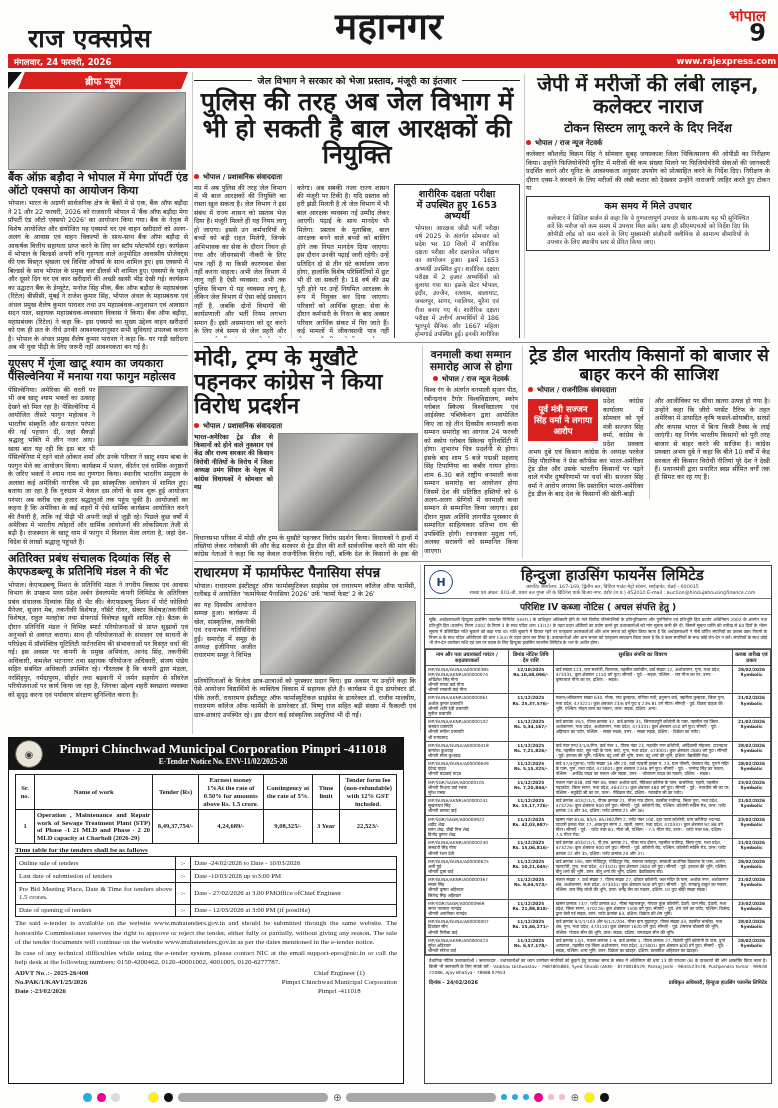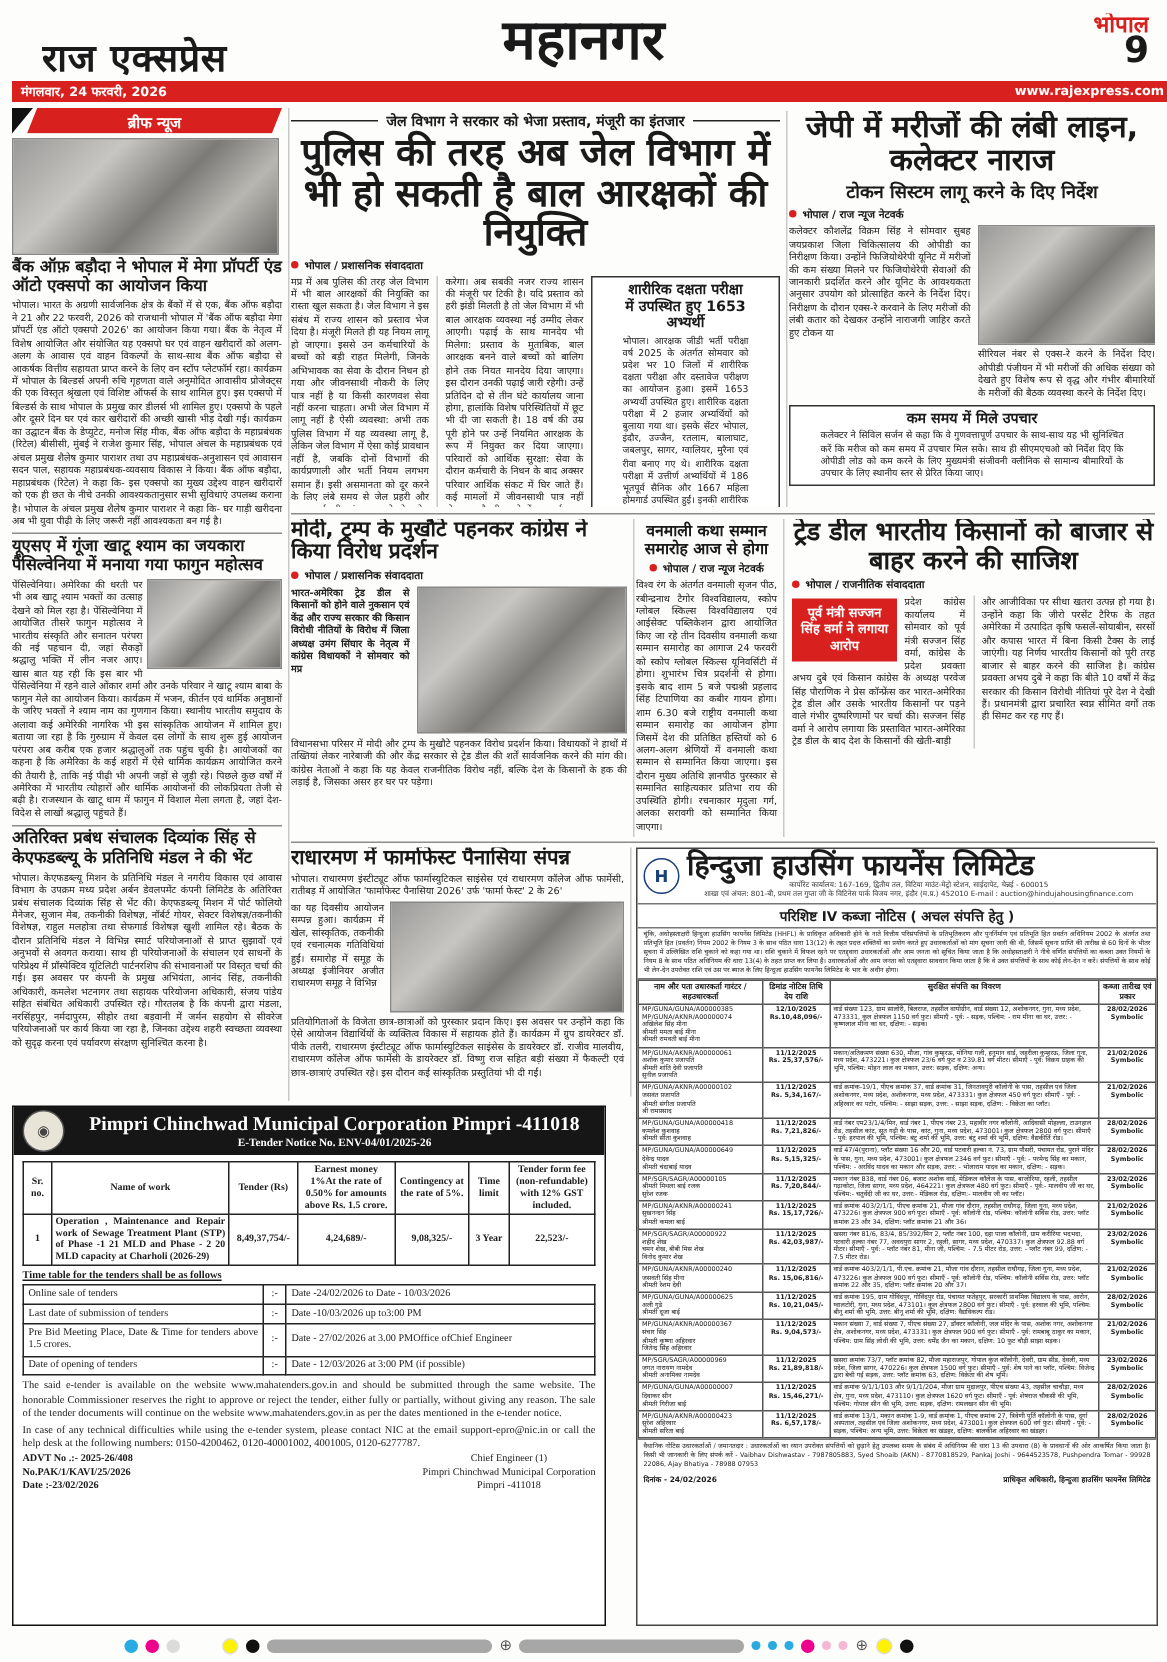--- a/index.html
+++ b/index.html
@@ -34,21 +34,21 @@
   .brief-banner .blk{position:absolute;left:0;top:0;width:0;height:0;border-top:17px solid #111;border-right:14px solid transparent;}
   .brief-banner .red{position:absolute;left:10px;right:0;top:0;bottom:0;background:#d8201e;color:#fff;font-size:10px;font-weight:800;display:flex;align-items:center;justify-content:center;clip-path:polygon(4% 0,100% 0,96% 100%,0 100%);}
   .brief-item{margin-bottom:4px;}
   .brief-photo-sm{float:right;width:88px;height:58px;margin:0 0 2px 3px;}
   
   .claimbox{float:left;width:64px;background:#d8201e;color:#fff;font-size:8.5px;font-weight:800;text-align:center;line-height:1.25;padding:5px 3px;margin:2px 5px 2px 0;}
   
   .ad{border:1.3px solid #444;background:#fff;}
   .ad-head{display:flex;align-items:center;gap:5px;padding:2px 4px;border-bottom:1px solid #777;}
   .ad-logo{width:22px;height:22px;border:1.5px solid #1b3f77;border-radius:50%;display:flex;align-items:center;justify-content:center;font-weight:800;font-size:11px;color:#1b3f77;flex:0 0 auto;}
-  .ad-title{font-size:19px;font-weight:800;line-height:1.05;}
+  .ad-title{font-size:15px;font-weight:800;text-align:center;line-height:1.05;}
   .ad-addr{font-size:4.8px;text-align:center;color:#333;line-height:1.3;}
   .ad-notice{font-size:9px;font-weight:800;text-align:center;border-bottom:1px solid #777;padding:1px 0;}
   .ad-legal{font-size:4.3px;line-height:1.35;text-align:justify;padding:2px 4px;color:#222;border-bottom:1px solid #777;}
   table.adtab{border-collapse:collapse;width:100%;font-size:4.3px;line-height:1.2;}
   table.adtab th,table.adtab td{border:0.7px solid #555;padding:1px 2px;vertical-align:top;text-align:left;}
   table.adtab th{font-size:5.2px;font-weight:800;text-align:center;}
   table.adtab td.c{text-align:center;font-weight:700;}
   .ad-foot{font-size:4.3px;line-height:1.35;text-align:justify;padding:2px 4px;border-top:1px solid #777;}
   .ad-date{display:flex;justify-content:space-between;font-size:5px;font-weight:700;padding:1px 4px 2px;}
   
@@ -135,35 +135,31 @@
 
   <div class="abs" style="left:526px;top:74px;width:244px;height:264px;">
     <div class="headline-lg">जेपी में मरीजों की लंबी लाइन, कलेक्टर नाराज</div>
     <div class="subhead">टोकन सिस्टम लागू करने के दिए निर्देश</div>
     <div class="byline">
       <span class="dot"></span>
       <span>भोपाल / राज न्यूज नेटवर्क</span>
     </div>
     <div style="display:flex;gap:5px;">
       <div class="body-txt" style="flex:1;">कलेक्टर कौशलेंद्र विक्रम सिंह ने सोमवार सुबह जयप्रकाश जिला चिकित्सालय की ओपीडी का निरीक्षण किया। उन्होंने फिजियोथेरेपी यूनिट में मरीजों की कम संख्या मिलने पर फिजियोथेरेपी सेवाओं की जानकारी प्रदर्शित करने और यूनिट के आवश्यकता अनुसार उपयोग को प्रोत्साहित करने के निर्देश दिए। निरीक्षण के दौरान एक्स-रे करवाने के लिए मरीजों की लंबी कतार को देखकर उन्होंने नाराजगी जाहिर करते हुए टोकन या</div>
-      <div style="width:118px;flex:0 0 auto;">
-        <div class="photo" style="width:118px;height:78px;margin-bottom:2px;"></div>
-        <div class="body-txt">सीरियल नंबर से एक्स-रे करने के निर्देश दिए। ओपीडी पंजीयन में भी मरीजों की अधिक संख्या को देखते हुए विशेष रूप से वृद्ध और गंभीर बीमारियों के मरीजों की बैठक व्यवस्था करने के निर्देश दिए।</div>
-      </div>
     </div>
     <div class="sidebox" style="margin-top:4px;">
       <h4>कम समय में मिले उपचार</h4>
       <div class="body-txt">कलेक्टर ने सिविल सर्जन से कहा कि वे गुणवत्तापूर्ण उपचार के साथ-साथ यह भी सुनिश्चित करें कि मरीज को कम समय में उपचार मिल सके। साथ ही सीएमएचओ को निर्देश दिए कि ओपीडी लोड को कम करने के लिए मुख्यमंत्री संजीवनी क्लीनिक से सामान्य बीमारियों के उपचार के लिए स्थानीय स्तर से प्रेरित किया जाए।</div>
     </div>
   </div>
 
   <div class="abs rule-b" style="left:194px;top:341px;width:576px;height:1px;"></div>
 
   <div class="abs" style="left:194px;top:346px;width:224px;height:212px;border-right:1px solid #c9c9c9;padding-right:4px;">
-    <div class="headline-md" style="font-size:14px;">मोदी, ट्रम्प के मुखौटे पहनकर कांग्रेस ने किया विरोध प्रदर्शन</div>
+    <div class="headline-md" style="font-size:22px;">मोदी, ट्रम्प के मुखौटे पहनकर कांग्रेस ने किया विरोध प्रदर्शन</div>
     <div class="byline">
       <span class="dot"></span>
       <span>भोपाल / प्रशासनिक संवाददाता</span>
     </div>
     <div style="display:flex;gap:5px;">
       <div class="body-txt" style="flex:1;font-weight:bold;">भारत-अमेरिका ट्रेड डील से किसानों को होने वाले नुकसान एवं केंद्र और राज्य सरकार की किसान विरोधी नीतियों के विरोध में जिला अध्यक्ष उमंग सिंघार के नेतृत्व में कांग्रेस विधायकों ने सोमवार को मप्र</div>
       <div class="photo" style="width:138px;height:96px;flex:0 0 auto;"></div>
     </div>
     <div class="body-txt" style="margin-top:3px;">विधानसभा परिसर में मोदी और ट्रम्प के मुखौटे पहनकर विरोध प्रदर्शन किया। विधायकों ने हाथों में तख्तियां लेकर नारेबाजी की और केंद्र सरकार से ट्रेड डील की शर्तें सार्वजनिक करने की मांग की। कांग्रेस नेताओं ने कहा कि यह केवल राजनीतिक विरोध नहीं, बल्कि देश के किसानों के हक की लड़ाई है, जिसका असर हर घर पर पड़ेगा।</div>
   </div>
@@ -392,21 +388,21 @@
       <span>दिनांक - 24/02/2026</span>
       <span>प्राधिकृत अधिकारी, हिन्दुजा हाउसिंग फायनेंस लिमिटेड</span>
     </div>
   </div>
 
   <div class="abs tender" style="left:8px;top:737px;width:394px;height:345px;">
     <div class="tender-head">
       <div class="tender-logo">◉</div>
       <div style="flex:1;">
         <div class="t1">Pimpri Chinchwad Municipal Corporation Pimpri -411018</div>
-        <div class="t3">E-Tender Notice No. ENV-04/01/2025-26</div>
+        <div class="t3">E-Tender Notice No. ENV-11/02/2025-26</div>
       </div>
     </div>
     <div class="tender-body">
       <table class="ttab">
         <thead>
           <tr>
             <th style="width:5%;">Sr. no.</th>
             <th style="width:31%;">Name of work</th>
             <th style="width:12%;">Tender (Rs)</th>
             <th style="width:17%;">Earnest money 1%At the rate of 0.50% for amounts above Rs. 1.5 crore.</th>

